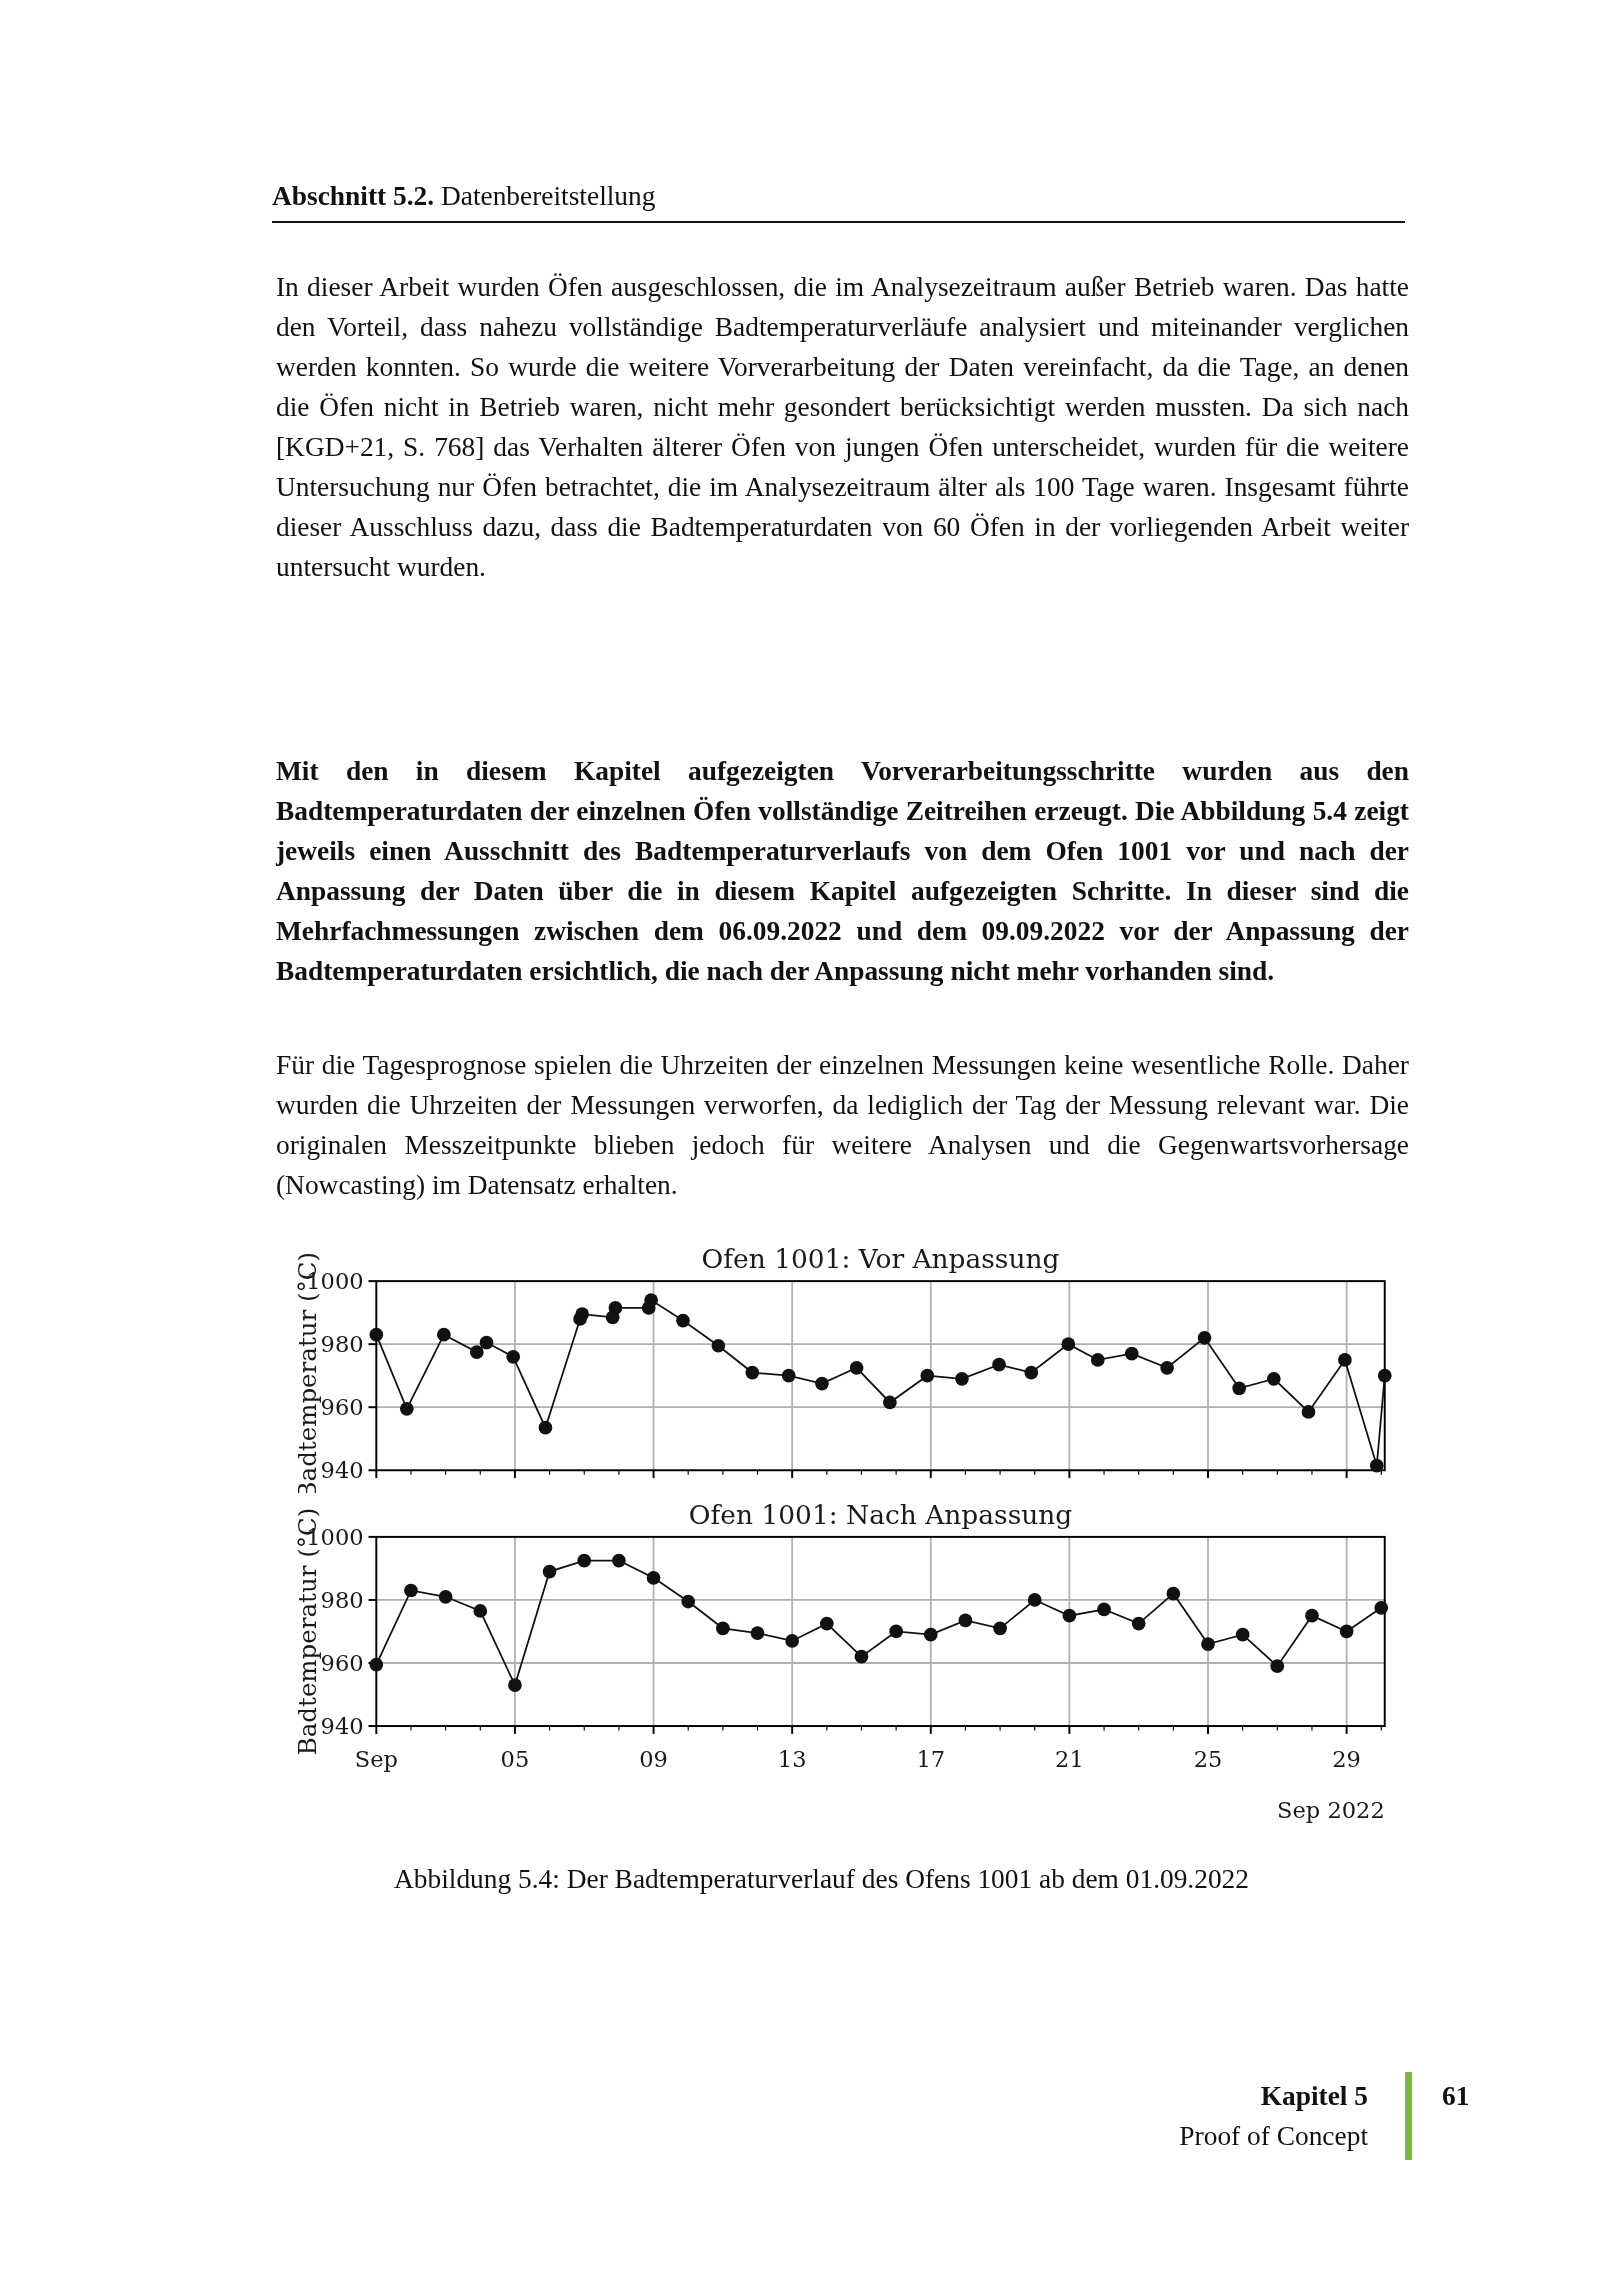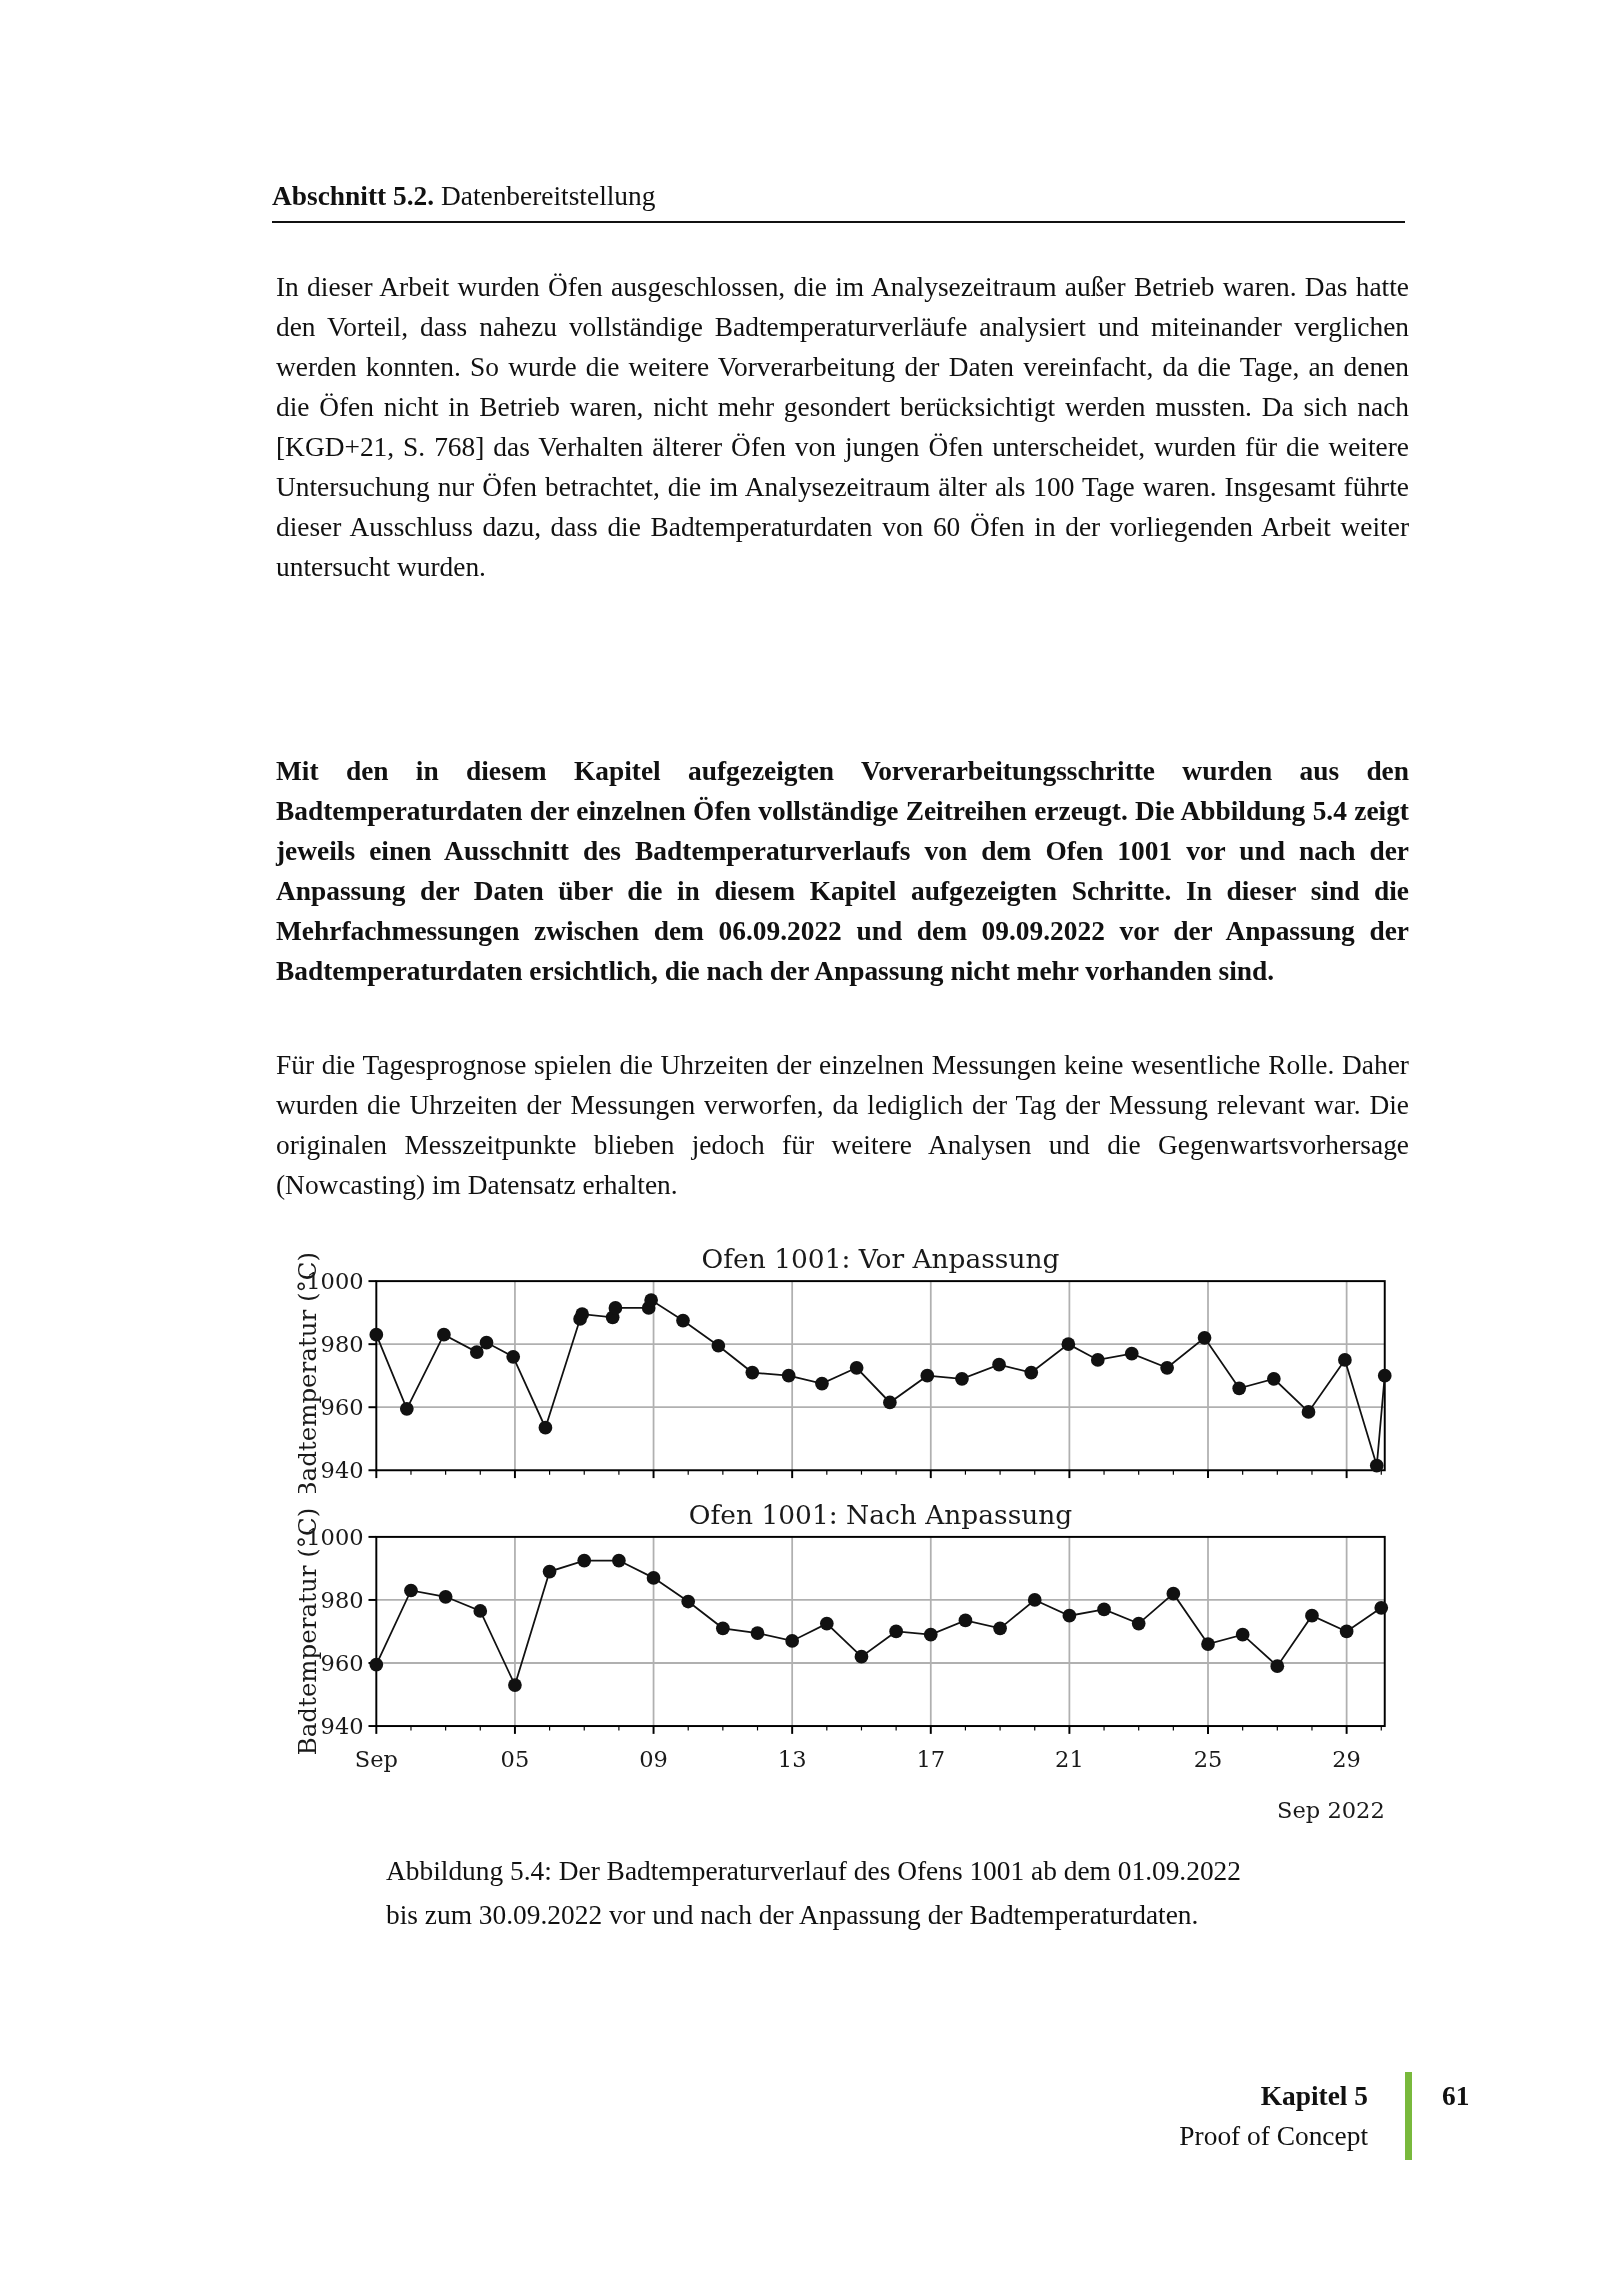--- a/index.html
+++ b/index.html
@@ -31,21 +31,21 @@
     position:absolute;left:272px;top:674px;width:1133px;margin:0;
     font-family:"Liberation Sans", sans-serif;
     font-size:32px;font-weight:bold;color:#111;
   }
   .subheading .num{margin-right:29px;}
   .chart-svg{position:absolute;display:block;}
   #chart-vor{left:294px;top:1228px;}
   #chart-nach{left:294px;top:1478px;}
   .caption{
     position:absolute;left:386px;top:1849px;width:913px;
-    font-size:27.4px;line-height:44px;margin:0;
+    font-size:27.4px;line-height:44px;margin:8px;
   }
   .footer-block{
     position:absolute;top:2076px;right:253px;
     text-align:right;font-size:27.4px;line-height:40px;
   }
   .footer-block .chap{font-weight:bold;}
   .footer-rule{
     position:absolute;left:1405px;top:2072px;
     width:6.9px;height:88px;
   }
@@ -247,21 +247,21 @@
       <circle cx="897.30" cy="117.90" r="7" fill="#111111"></circle>
       <circle cx="932.66" cy="169.37" r="7" fill="#111111"></circle>
       <circle cx="968.02" cy="159.72" r="7" fill="#111111"></circle>
       <circle cx="1003.38" cy="191.88" r="7" fill="#111111"></circle>
       <circle cx="1038.74" cy="140.42" r="7" fill="#111111"></circle>
       <circle cx="1074.10" cy="156.50" r="7" fill="#111111"></circle>
       <circle cx="1109.46" cy="132.38" r="7" fill="#111111"></circle>
     </svg>
 
   <p class="caption"><span>Abbildung 5.4: Der Badtemperaturverlauf des Ofens 1001 ab dem 01.09.2022</span><br>
-    <span>bis zum 30.09.2022 vor und nach der Anpassung der Badtemperaturdaten.</span></p>
+    </p>
 
   <div class="footer-block">
     <div class="chap">Kapitel 5</div>
     <div>Proof of Concept</div>
   </div>
 
   <div class="footer-rule" id="footer-rule" style="background: rgb(121, 185, 60);"></div>
 
   <div class="page-number">61</div>
 

